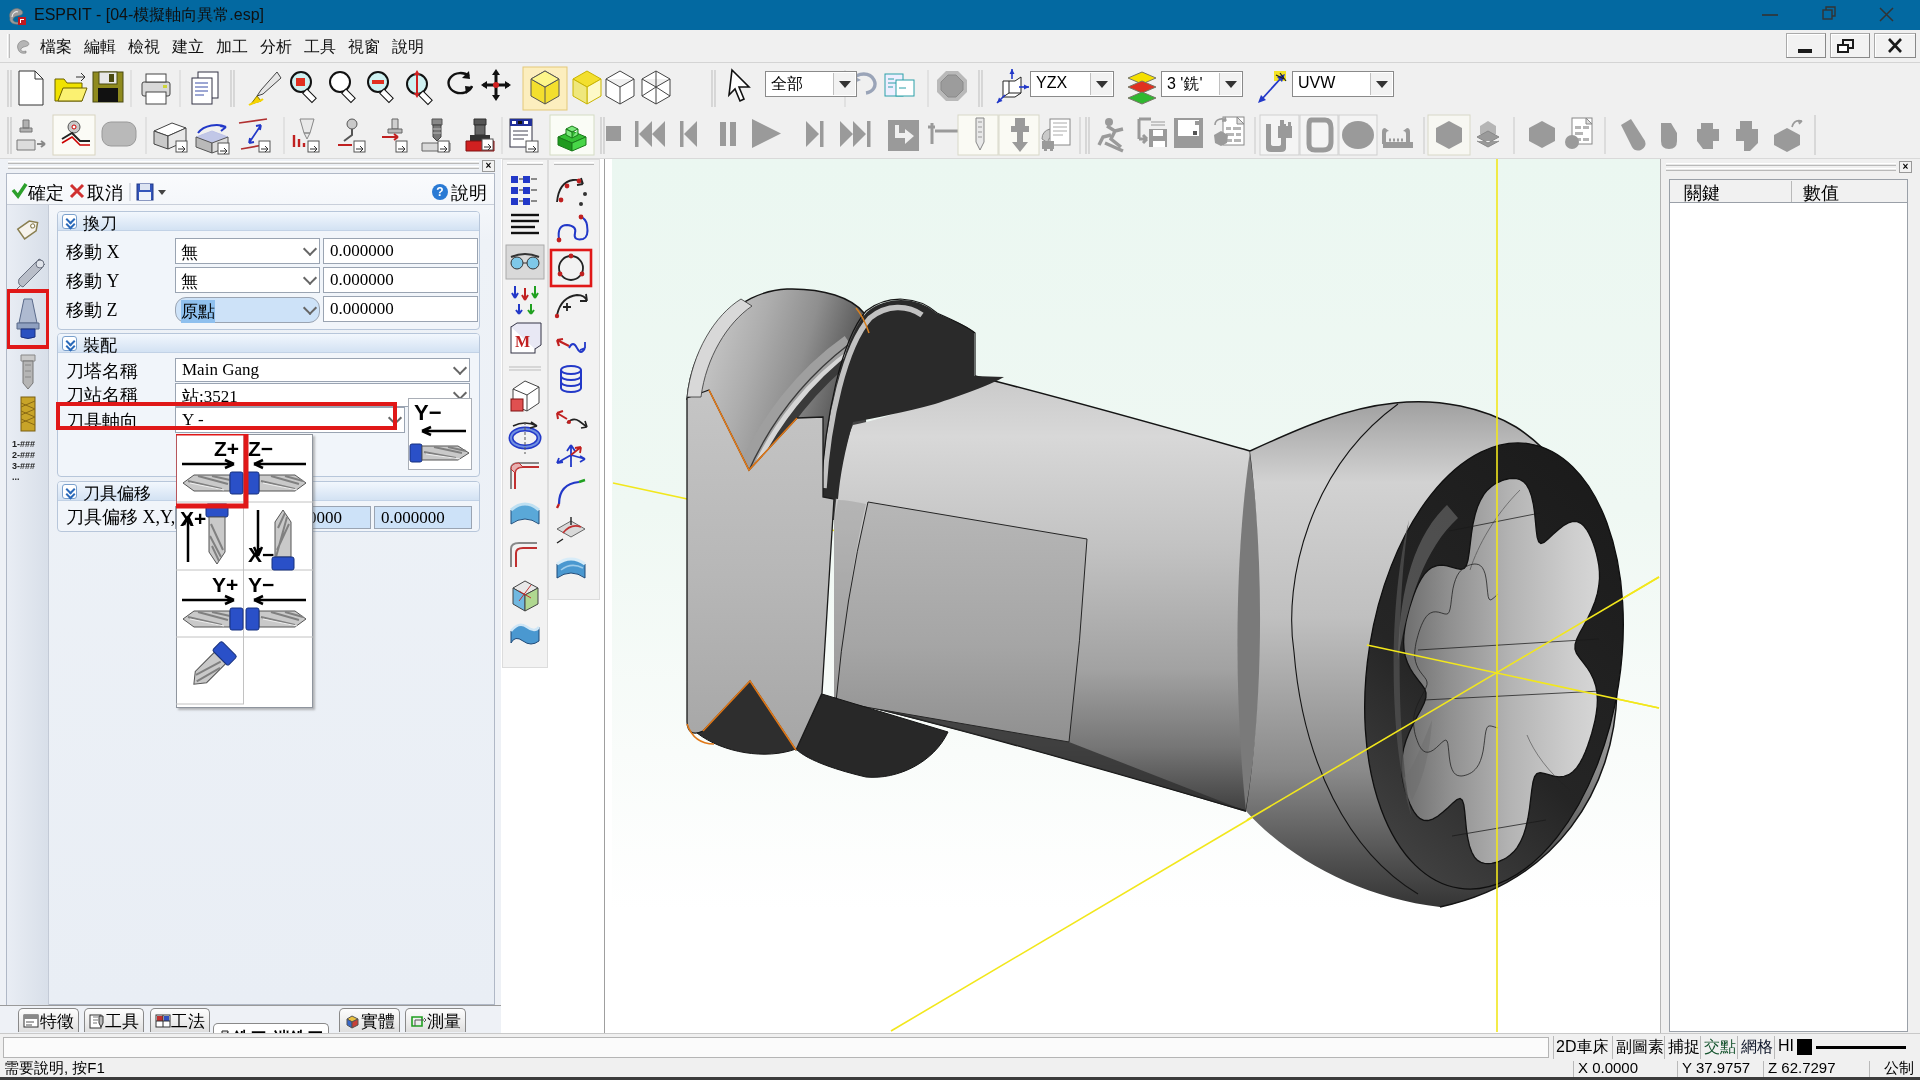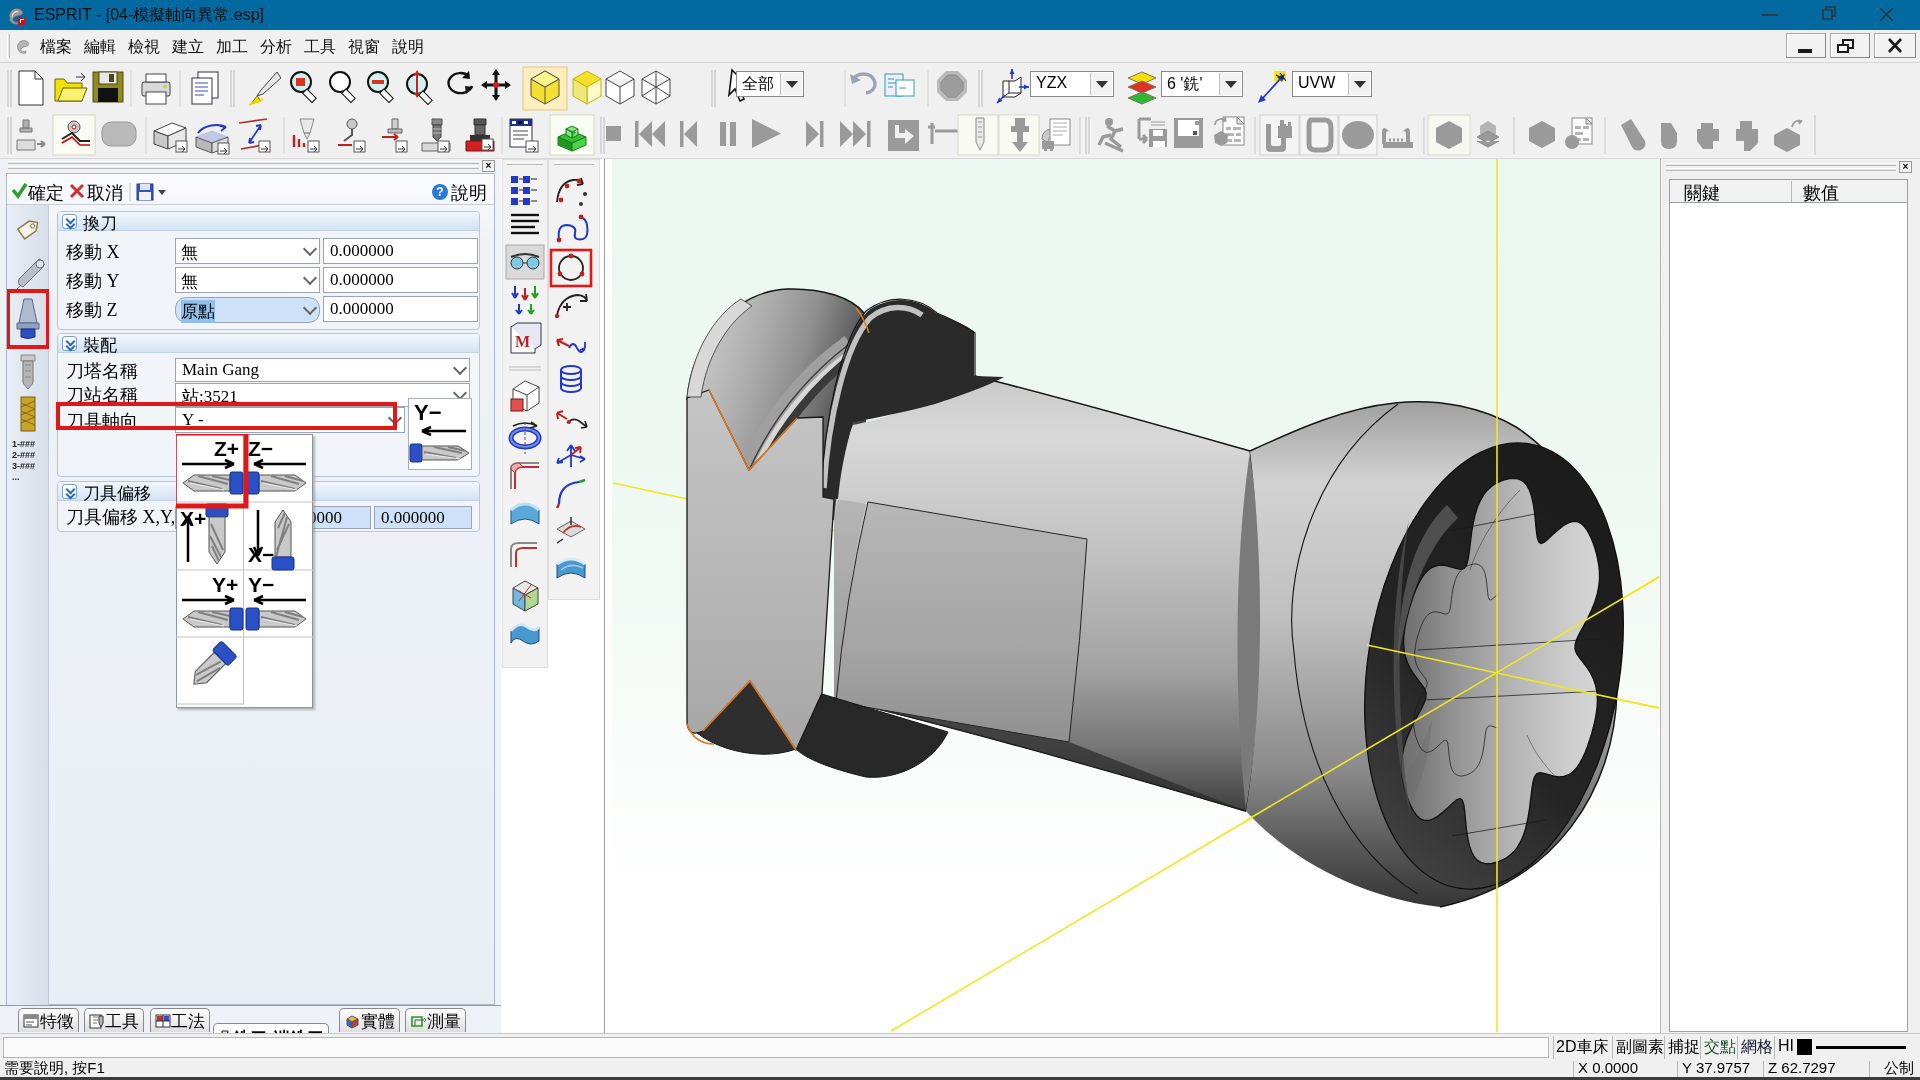--- a/index.html
+++ b/index.html
@@ -235,33 +235,33 @@
 
   <g transform="translate(1256,5)">
         <rect x="18" y="2" width="12" height="10" fill="#f5e000" opacity="0.85"></rect>
         <g stroke="#2238c8" stroke-width="1.8">
           <line x1="6" y1="30" x2="26" y2="8"></line>
         </g>
         <path d="M2 34 L10 31 L5 26 Z M29 5 L21 8 L26 13 Z" fill="#2238c8"></path>
         <path d="M20 6 L28 10 M24 4 L30 12" stroke="#222" stroke-width="1.2"></path>
       </g>
  </svg>
- <div class="combo" style="left:736px;top:7px;width:68px;">
+ <div class="combo" style="left:765px;top:7px;width:92px;">
    <span style="position:absolute;left:5px;top:2px;">全部</span>
       <span class="arr"></span>
     </div>
  <div class="combo" style="left:1030px;top:7px;width:84px;">
    <span style="position:absolute;left:5px;top:2px;">YZX</span>
       <span class="arr"></span>
     </div>
  <div class="combo" style="left:1161px;top:7px;width:82px;">
-   <span style="position:absolute;left:5px;top:2px;">6 '銑'</span>
+   <span style="position:absolute;left:5px;top:2px;">3 '銑'</span>
       <span class="arr"></span>
     </div>
- <div class="combo" style="left:1292px;top:7px;width:80px;">
+ <div class="combo" style="left:1292px;top:7px;width:102px;">
    <span style="position:absolute;left:5px;top:2px;">UVW</span>
       <span class="arr"></span>
     </div>
 </div>
 <div id="toolbar2">
  <svg class="abs" style="left:0;top:0" width="1920" height="46" viewBox="0 0 1920 46">
   <g stroke="#bdbdbd">
         <line x1="8" y1="4" x2="8" y2="41"></line>
         <line x1="11" y1="4" x2="11" y2="41"></line>
       </g>

